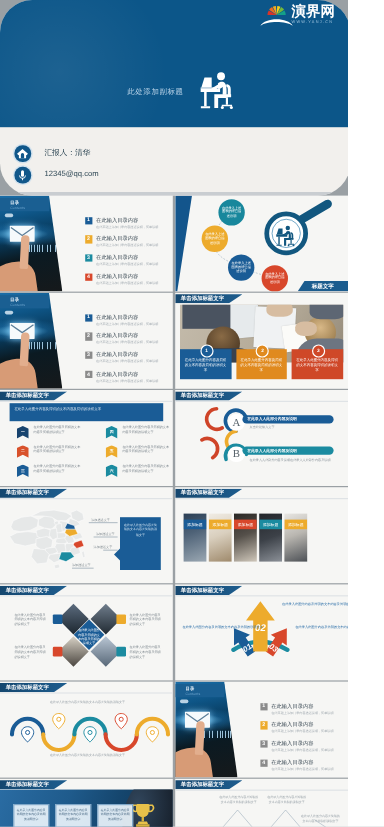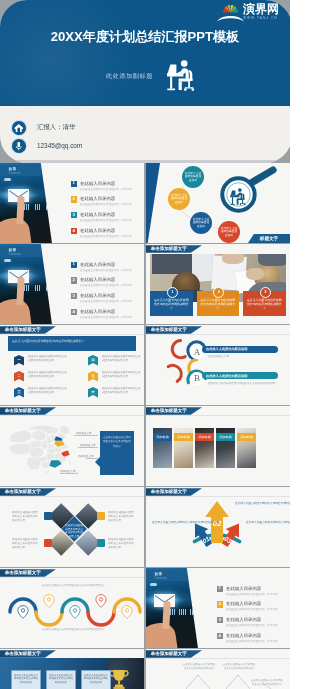--- a/index.html
+++ b/index.html
@@ -147,21 +147,20 @@
           <path d="M 6.58 -3.8 A 7.6 7.6 0 0 1 7.6 0 L 0 0 Z" fill="#13a08a"></path>
         </g>
         <path d="M1 21.5 C5 14.2 24 14.2 28 21.5 C22.5 17.3 6.5 17.3 1 21.5 Z" fill="#ffffff"></path>
       </svg>
     </div>
     <div class="logo-text">
       <span class="lt-cn">演界网</span>
       <span class="lt-en">WWW.YANJ.CN</span>
     </div>
 
-    <div class="cover-title">20XX年度计划总结汇报PPT模板</div>
     <div class="cover-sub">此处添加副标题</div>
 
     <div class="cover-figure">
       <svg viewBox="0 0 28 32" width="28" height="32">
         <g fill="#ffffff">
           <circle cx="17.2" cy="4.6" r="3.3"></circle>
           <path d="M14.6 10.6 c1.3 -1.6 4.4 -2.0 5.9 -0.3 c1.2 1.4 1.5 5.6 1.3 9.3 l-3.3 0 c0.2 -2.5 0.2 -5.1 0 -6.4 c-0.8 1.1 -2.4 1.9 -3.7 2.2 z"></path>
           <path d="M15.2 11.3 c-2.0 1.1 -4.5 2.6 -6.0 3.4 l0.9 2.2 c1.8 -0.8 4.7 -2.2 6.4 -3.3 z"></path>
           <path d="M11.6 19.6 l10.2 0 l0 3.0 l-10.2 0 z"></path>
           <path d="M11.6 22.4 l3.2 0 l0 8.6 l-3.2 0 z"></path>

